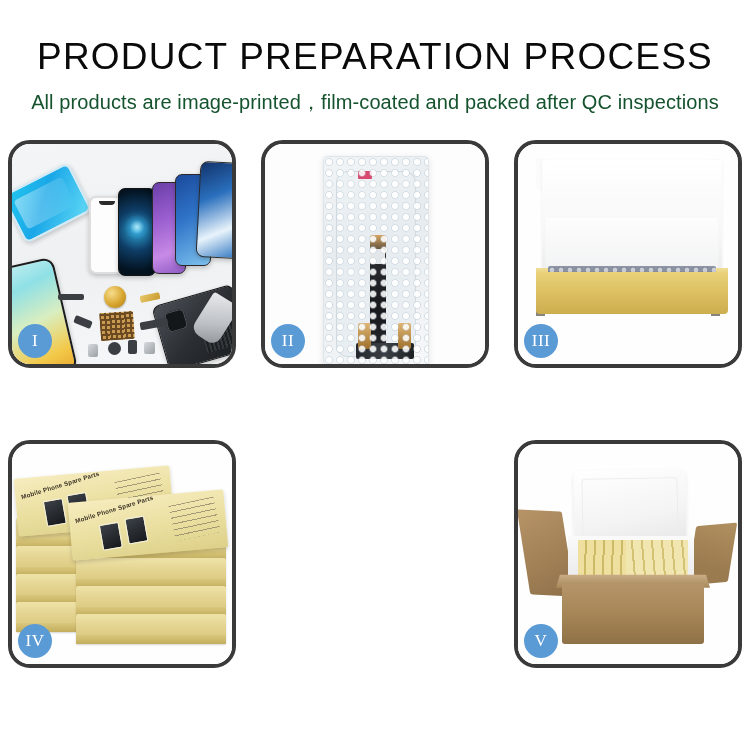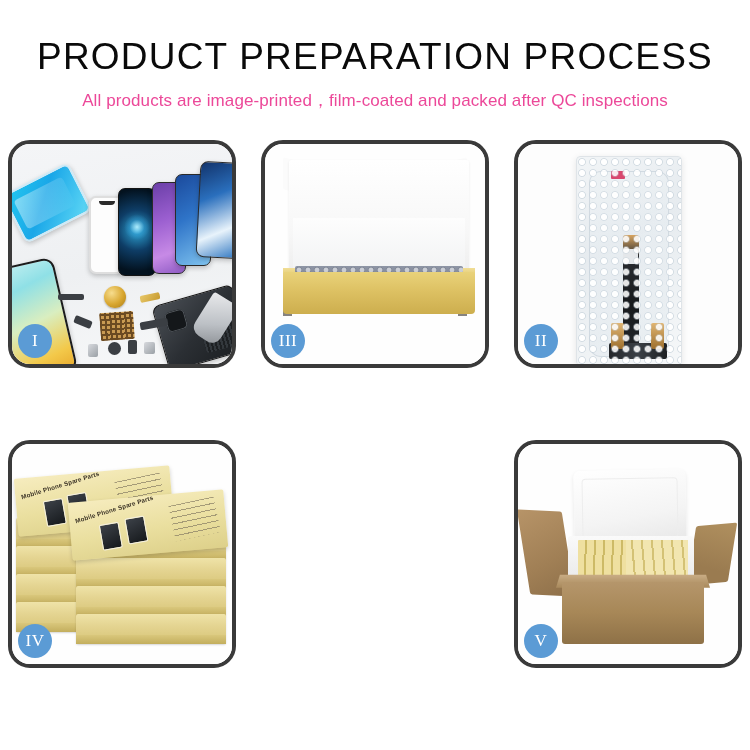--- a/index.html
+++ b/index.html
@@ -14,21 +14,21 @@
   
   .header { position: absolute; top: 0; left: 0; width: 750px; text-align: center; }
   .title {
     font-family: "Liberation Sans", sans-serif;
     font-size: 37px; font-weight: 400; color: #0a0a0a;
     letter-spacing: 1.2px; line-height: 1;
     margin-top: 38px; white-space: nowrap;
   }
   .subtitle {
     font-family: "Liberation Sans", sans-serif;
-    font-size: 17px; font-weight: 400; color: #ec4899;
+    font-size: 20px; font-weight: 400; color: #14532d;
     letter-spacing: 0.1px; margin-top: 14px; white-space: nowrap;
   }
 
   
   .grid { position: absolute; left: 8px; top: 140px; width: 734px; }
   .row { display: flex; justify-content: space-between; }
   .row + .row { margin-top: 72px; }
 
   .panel {
     position: relative;
@@ -364,49 +364,49 @@
           <div class="chip" style="left:128px;top:176px;width:28px;height:8px;transform:rotate(-10deg);"></div>
           <div class="chip silver" style="left:76px;top:200px;width:10px;height:13px;"></div>
           <div class="chip" style="left:96px;top:198px;width:13px;height:13px;border-radius:50%;"></div>
           <div class="chip" style="left:116px;top:196px;width:9px;height:14px;"></div>
           <div class="chip silver" style="left:132px;top:198px;width:11px;height:12px;"></div>
           <div class="tool"></div>
         </div>
         <div class="badge">I</div>
       </div>
 
-      <div class="panel p3">
-        <div class="scene">
-          <div class="lid-flapL"></div>
-          <div class="lid-flapR"></div>
-          <div class="lid-back"></div>
-          <div class="foam-sheet"></div>
-          <div class="tray-side-l"></div>
-          <div class="tray-side-r"></div>
-          <div class="tray-lip"></div>
-          <div class="wrap-fill"></div>
-          <div class="tray"></div>
-        </div>
-        <div class="badge">III</div>
-      </div>
-
       <div class="panel p2">
         <div class="scene">
           <div class="bubble-bag">
             <div class="bag-inner"></div>
             <div class="tag"></div>
             <div class="flex-strip"></div>
             <div class="flex-pad"></div>
             <div class="ribbon"></div>
             <div class="conn l"></div>
             <div class="conn r"></div>
             <div class="bubbles-overlay"></div>
           </div>
         </div>
         <div class="badge">II</div>
+      </div>
+
+      <div class="panel p3">
+        <div class="scene">
+          <div class="lid-flapL"></div>
+          <div class="lid-flapR"></div>
+          <div class="lid-back"></div>
+          <div class="foam-sheet"></div>
+          <div class="tray-side-l"></div>
+          <div class="tray-side-r"></div>
+          <div class="tray-lip"></div>
+          <div class="wrap-fill"></div>
+          <div class="tray"></div>
+        </div>
+        <div class="badge">III</div>
       </div>
 
     </div>
 
     <div class="row">
 
       <div class="panel p4">
         <div class="scene">
           <div class="stack">
             <div class="sbox" style="left:2px;top:44px;">

